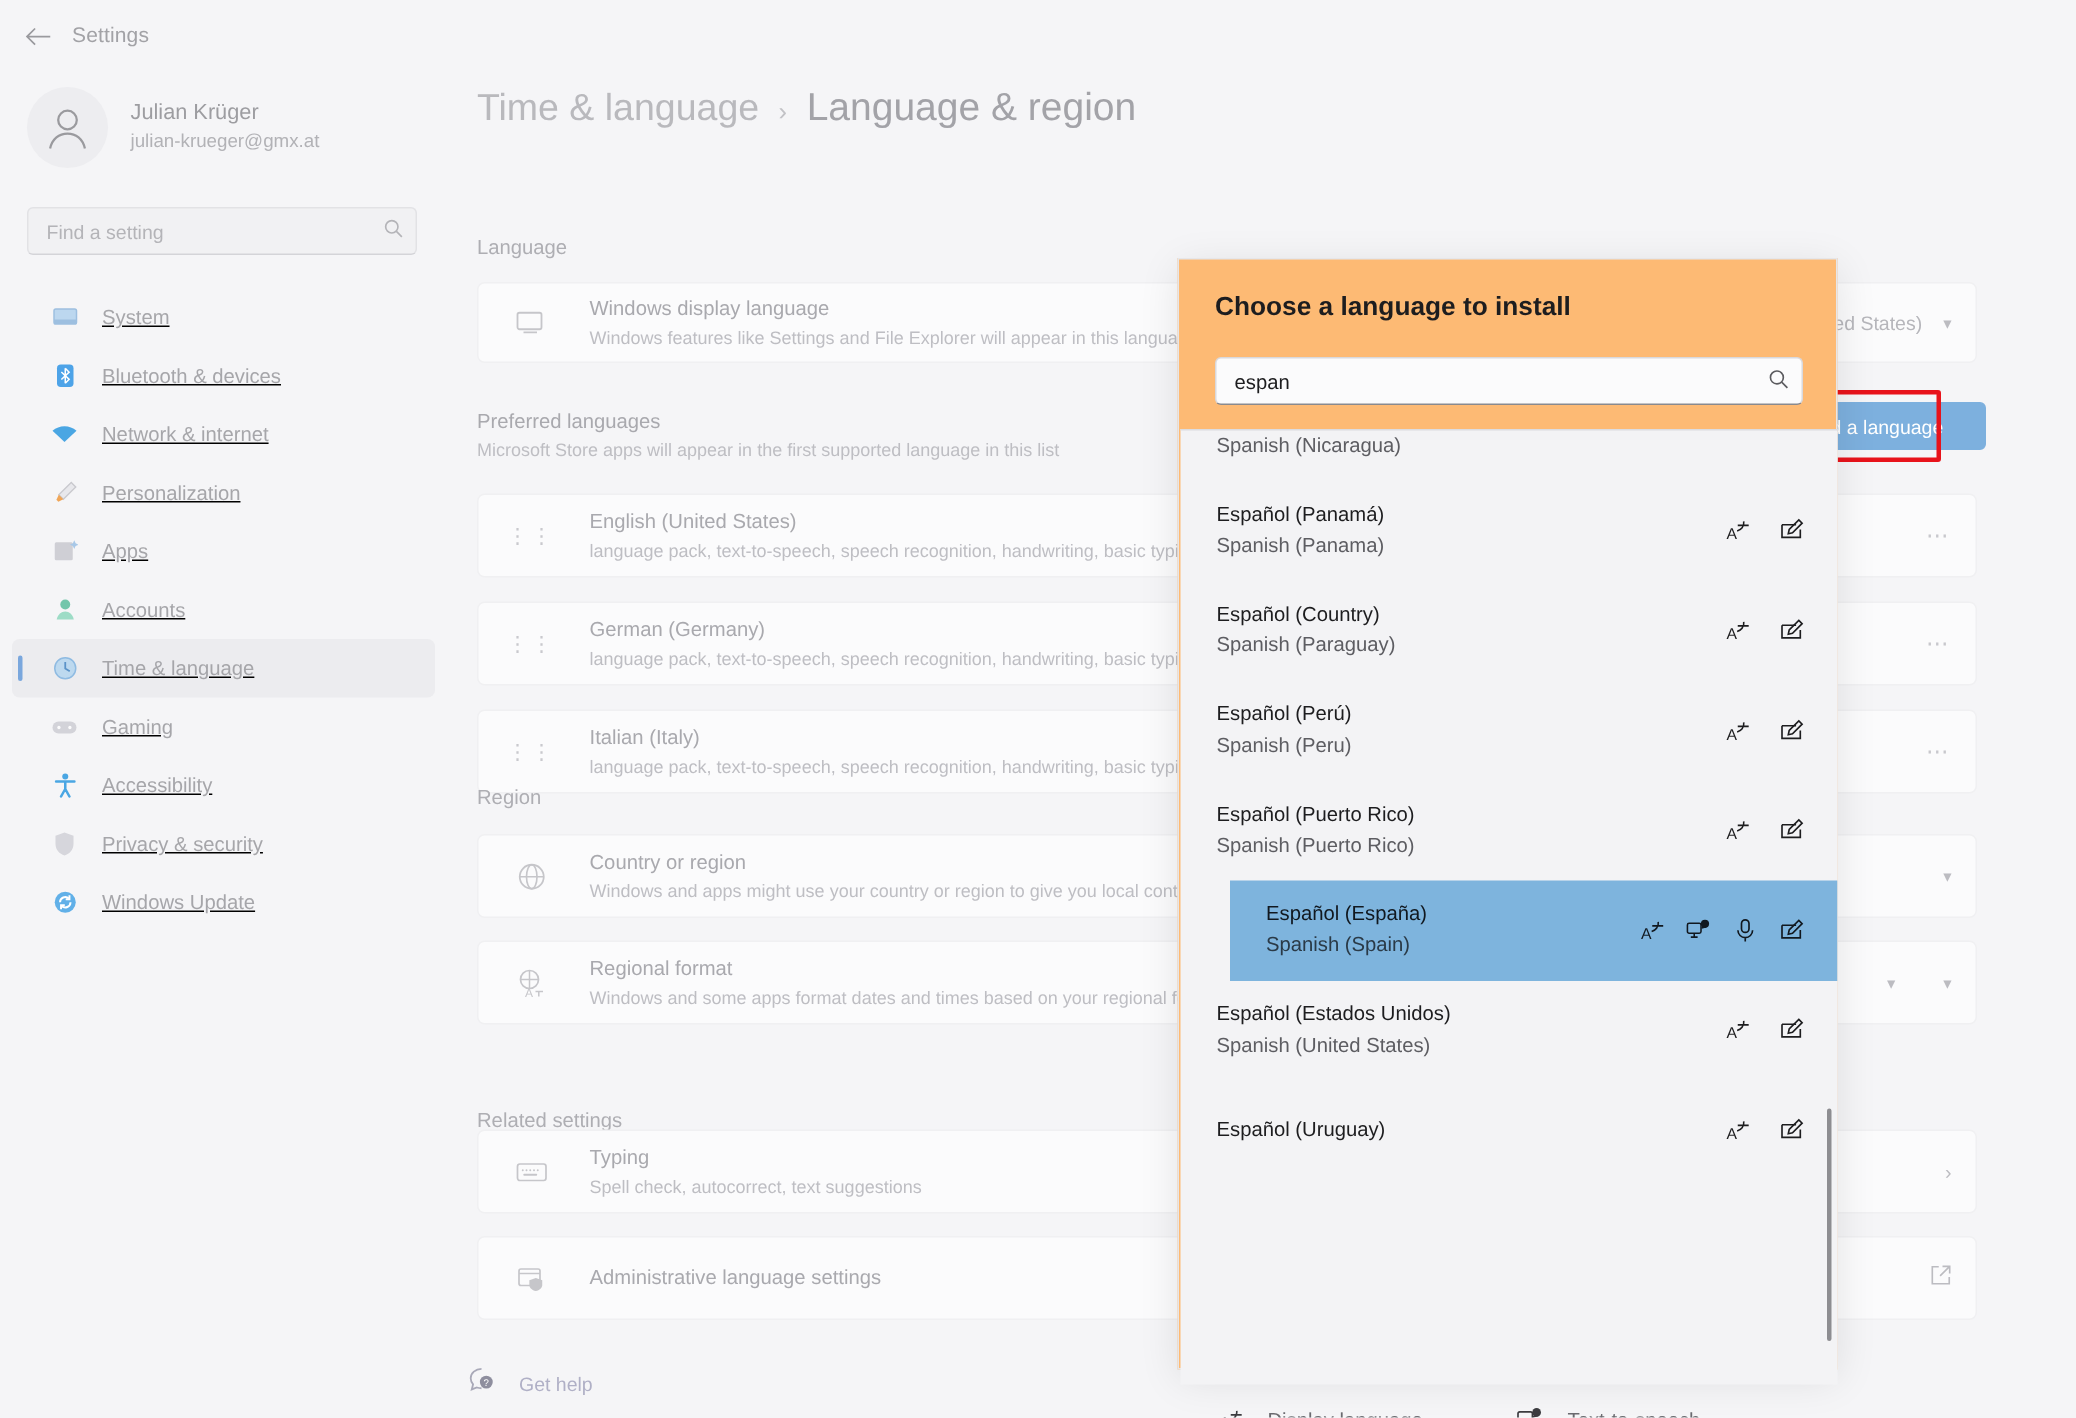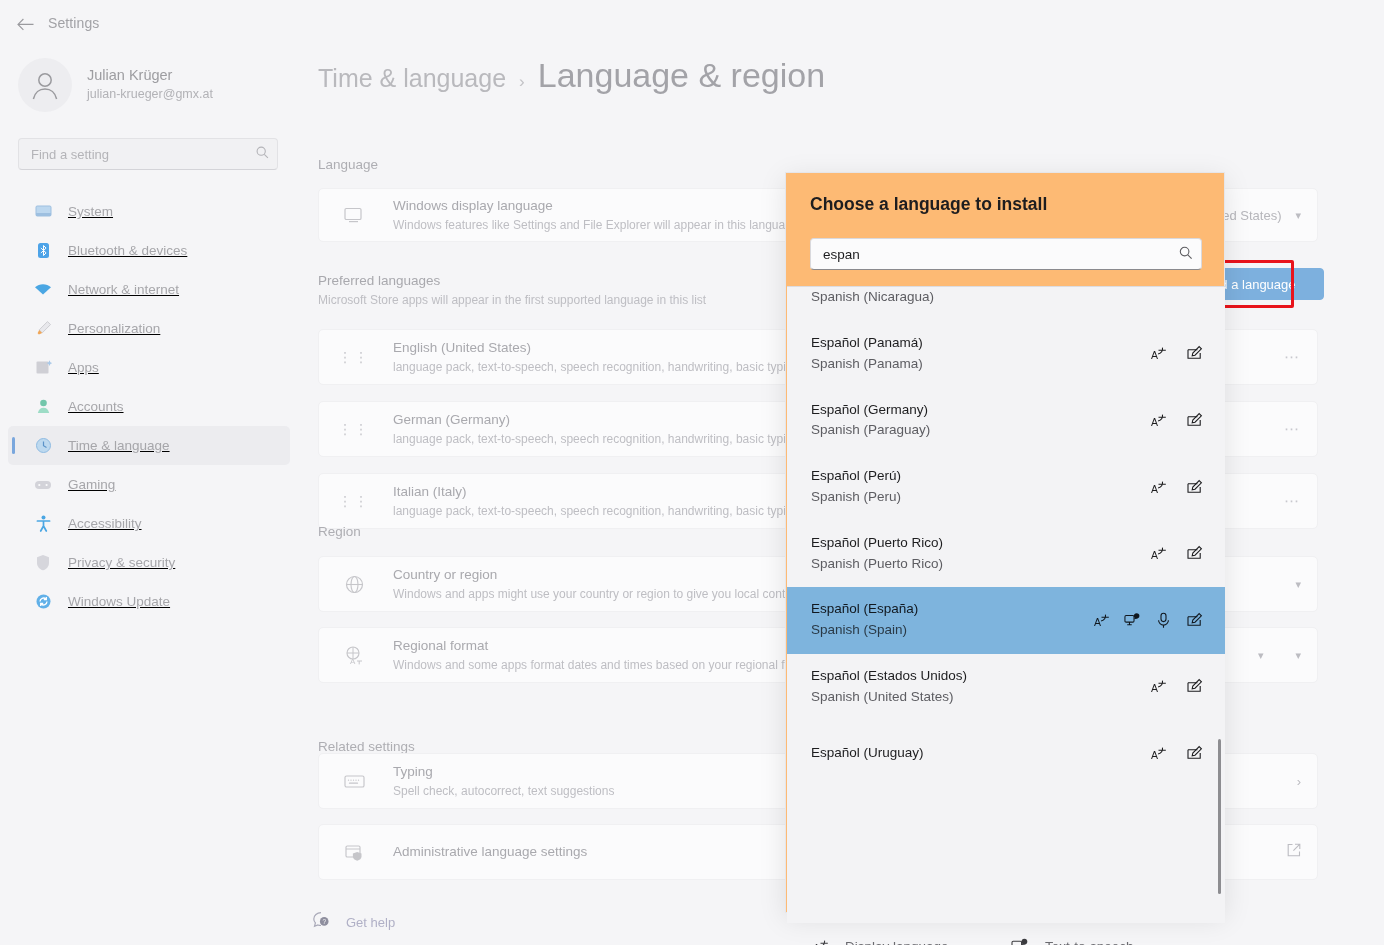--- a/index.html
+++ b/index.html
@@ -53,21 +53,21 @@
     width: 3px; height: 17px; border-radius: 2px; background: #7aa7dd;
   }
   .nav-ico { width: 18px; height: 18px; flex: none; display: flex; align-items: center; justify-content: center; }
   .nav-label { font-size: 13.5px; color: #a6a6aa; }
 
   
   .content { position: absolute; left: 296px; top: 46px; width: 1088px; height: 899px; }
   .crumb { position: absolute; left: 22px; top: 10px; display: flex; align-items: baseline; gap: 13px; }
   .crumb-a { font-size: 25px; color: #b9b9bd; }
   .crumb-sep { font-size: 17px; color: #c2c2c6; }
-  .crumb-b { font-size: 34px; color: #a3a3a8; }
+  .crumb-b { font-size: 26px; color: #a3a3a8; }
 
   .sect-head { position: absolute; font-size: 13.5px; color: #aeaeb3; }
 
   .card {
     position: absolute; background: #fbfbfc; border: 1px solid #f0f0f2;
     border-radius: 5px; display: flex; align-items: center;
   }
   .card-ico { width: 34px; flex: none; display: flex; align-items: center; justify-content: center; color: #c6c6ca; margin-left: 18px; }
   .card-txt { flex: 1; margin-left: 22px; }
   .card-t { font-size: 13.5px; color: #a9a9ae; line-height: 1.45; }
@@ -103,21 +103,21 @@
   }
   .dlg-search .val { flex: 1; font-size: 13.5px; color: #1d1d1f; }
   .dlg-search .mag { color: #5b5b5f; font-size: 13px; }
 
   .dlg-list {
     position: absolute; left: 1px; top: 113px; width: 438px; height: 637px;
     overflow: hidden; background: #f3f3f5;
     border-top: 1px solid #dcdce0;
   }
   .lrow { position: relative; height: 66.6px; padding: 0 22px 0 24px; display: flex; align-items: center; }
-  .lrow.sel { background: #7eb4dd; }
+  .lrow.sel { background: #7eb4dd; margin-left: 33px; }
   .lrow-txt { flex: 1; }
   .lrow-n { font-size: 13.5px; color: #1d1d1f; line-height: 1.55; }
   .lrow-e { font-size: 13.5px; color: #5d5d62; line-height: 1.55; }
   .lrow.sel .lrow-n { color: #11181f; }
   .lrow.sel .lrow-e { color: #2a3a47; }
   .lrow-ico { display: flex; align-items: center; gap: 19px; color: #1d1d1f; }
   .lrow-ico .sp { width: 17px; height: 17px; display: flex; align-items: center; justify-content: center; }
 
   .dlg-scroll { position: absolute; right: 4px; top: 0; width: 3px; height: 637px; }
   .dlg-thumb { position: absolute; left: 0; width: 3px; background: #8d8d91; border-radius: 2px; top: 452px; height: 155px; }
@@ -469,21 +469,21 @@
                 <svg width="17" height="17" viewBox="0 0 17 17">
                   <path d="M2 4.8h9.4M2 4.8v8.4h12.2V8" stroke="#1d1d1f" stroke-width="1.1" fill="none"></path>
                   <path d="M13.2 1.6l2.2 2.2-6.4 6.4-2.8.6.6-2.8z" stroke="#1d1d1f" stroke-width="1.1" fill="none"></path>
                 </svg>
               </span>
           </span>
         </div>
 
         <div class="lrow">
           <span class="lrow-txt">
-            <span class="lrow-n">Español (Germany)</span><br>
+            <span class="lrow-n">Español (Country)</span><br>
             <span class="lrow-e">Spanish (Paraguay)</span>
           </span>
           <span class="lrow-ico">
             <span class="sp">
                 <svg width="17" height="17" viewBox="0 0 17 17">
                   <text x="1" y="14" font-size="10.5" fill="#1d1d1f" font-family="Liberation Sans">A</text>
                   <path d="M8.5 5.2h7.3M12.5 2.6c.4 3.4-1.9 5.6-4.4 6.4" stroke="#1d1d1f" stroke-width="1.1" fill="none"></path>
                 </svg>
               </span>
             <span class="sp">

